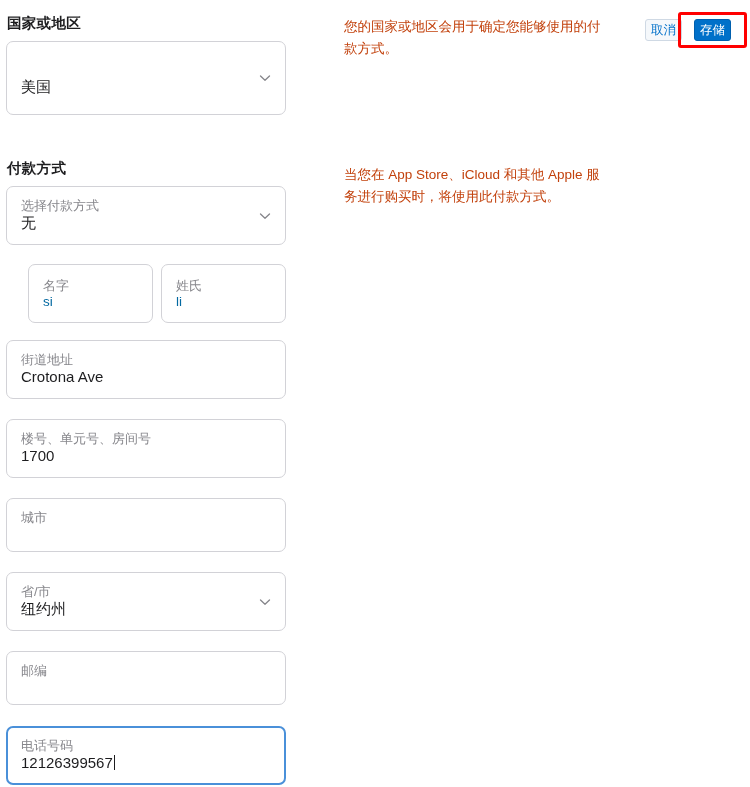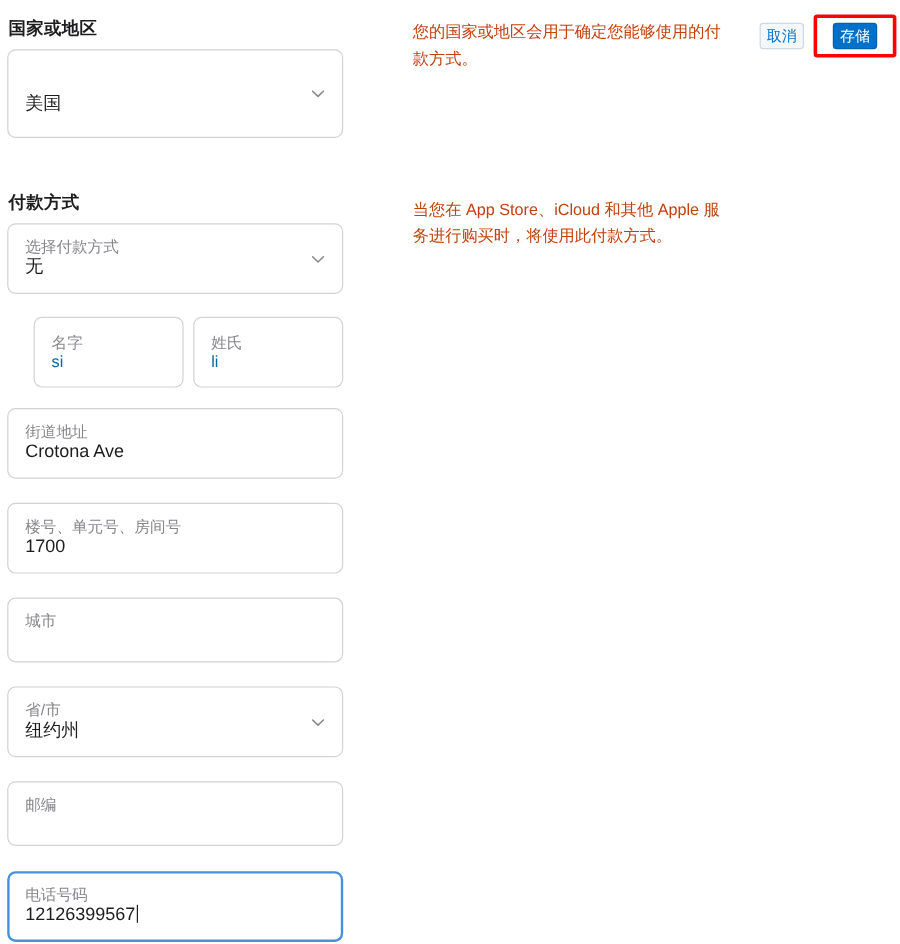--- a/index.html
+++ b/index.html
@@ -130,21 +130,21 @@
   .help-country { top: 16px; }
   .help-payment { top: 164px; }
 
   
   .actions {
     position: absolute;
     top: 19px;
     right: 9px;
     display: flex;
     align-items: flex-start;
-    gap: 14px;
+    gap: 2px;
   }
   .btn {
     font-family: "Liberation Sans", "DejaVu Sans", sans-serif;
     font-size: 12.5px;
     line-height: 14px;
     padding: 3px 5px;
     border-radius: 3px;
     cursor: pointer;
     white-space: nowrap;
   }

